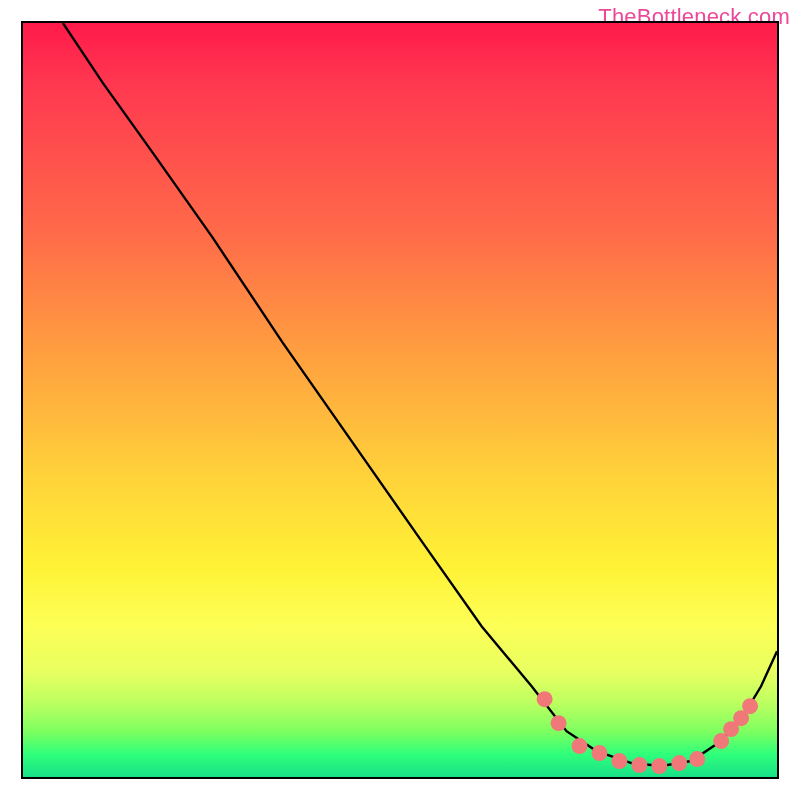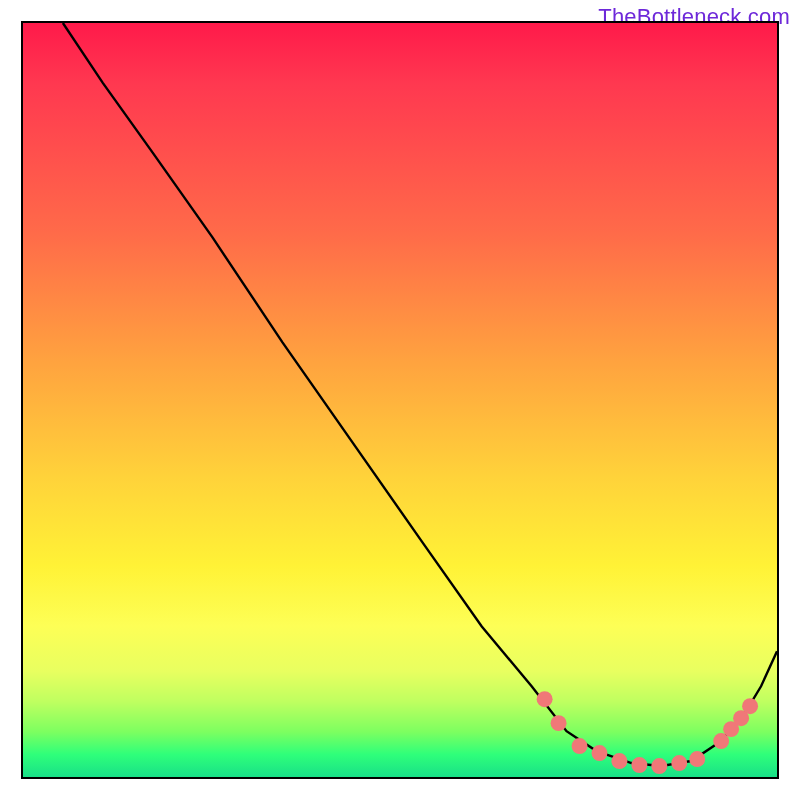--- a/index.html
+++ b/index.html
@@ -4,21 +4,21 @@
 <style>
   * { margin: 0; padding: 0; box-sizing: border-box; }
   html, body { width: 800px; height: 800px; overflow: hidden; background: #fff; }
   .container { position: relative; width: 800px; height: 800px; }
   .watermark {
     position: absolute;
     top: 4px;
     right: 10px;
     font-family: Arial, Helvetica, sans-serif;
     font-size: 22px;
-    color: #6d28d9;
+    color: #ec4899;
     font-weight: 400;
     letter-spacing: 0.2px;
   }
   .plot-area {
     position: absolute;
     left: 21px;
     top: 21px;
     width: 758px;
     height: 758px;
     border: 2px solid #000;

